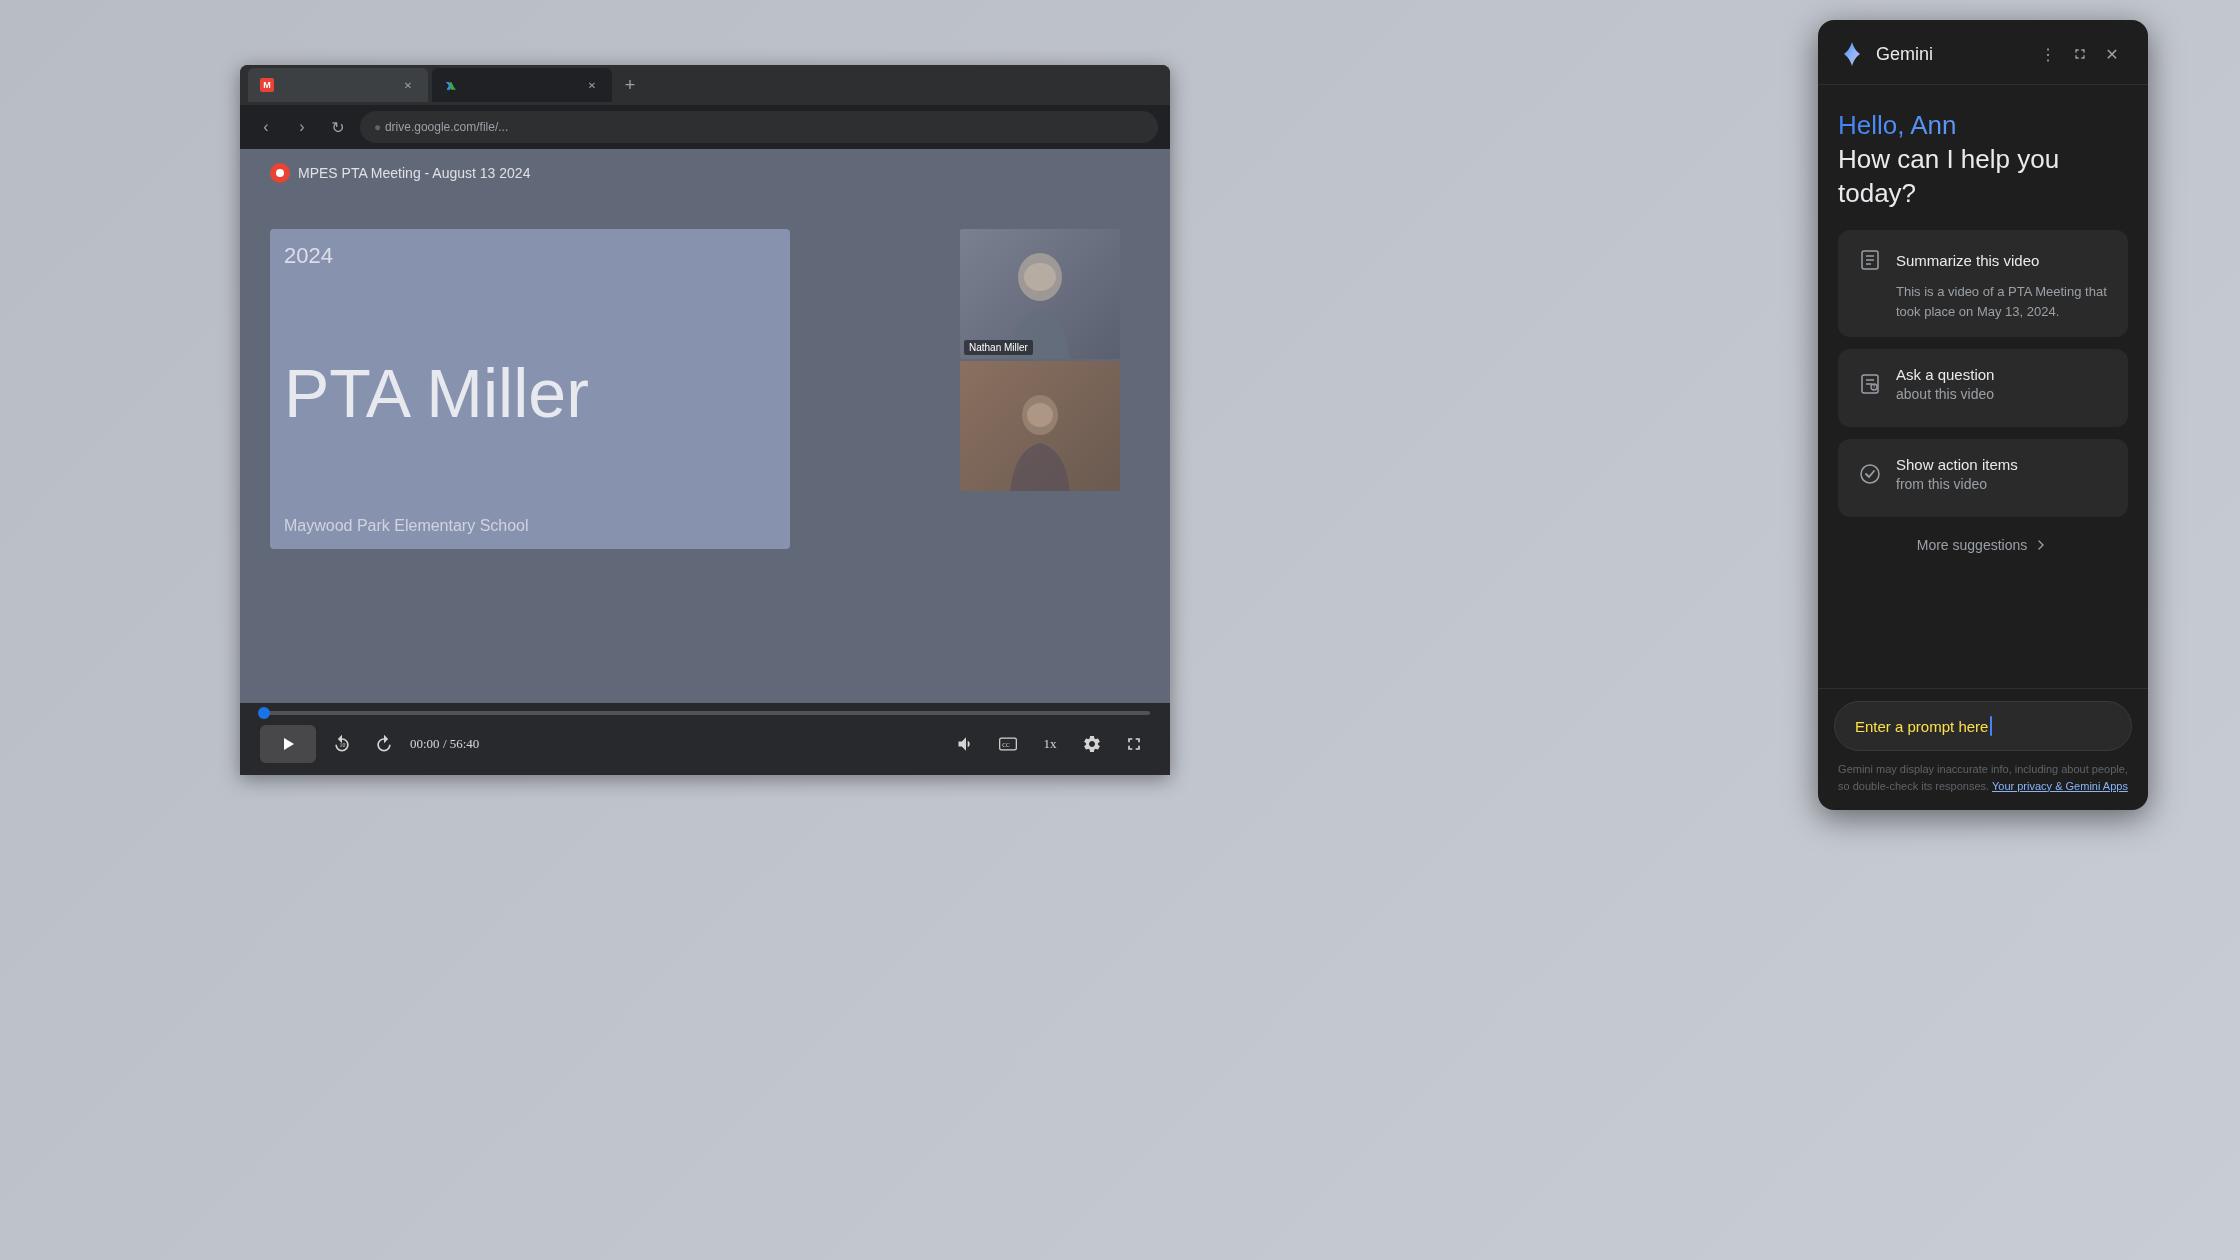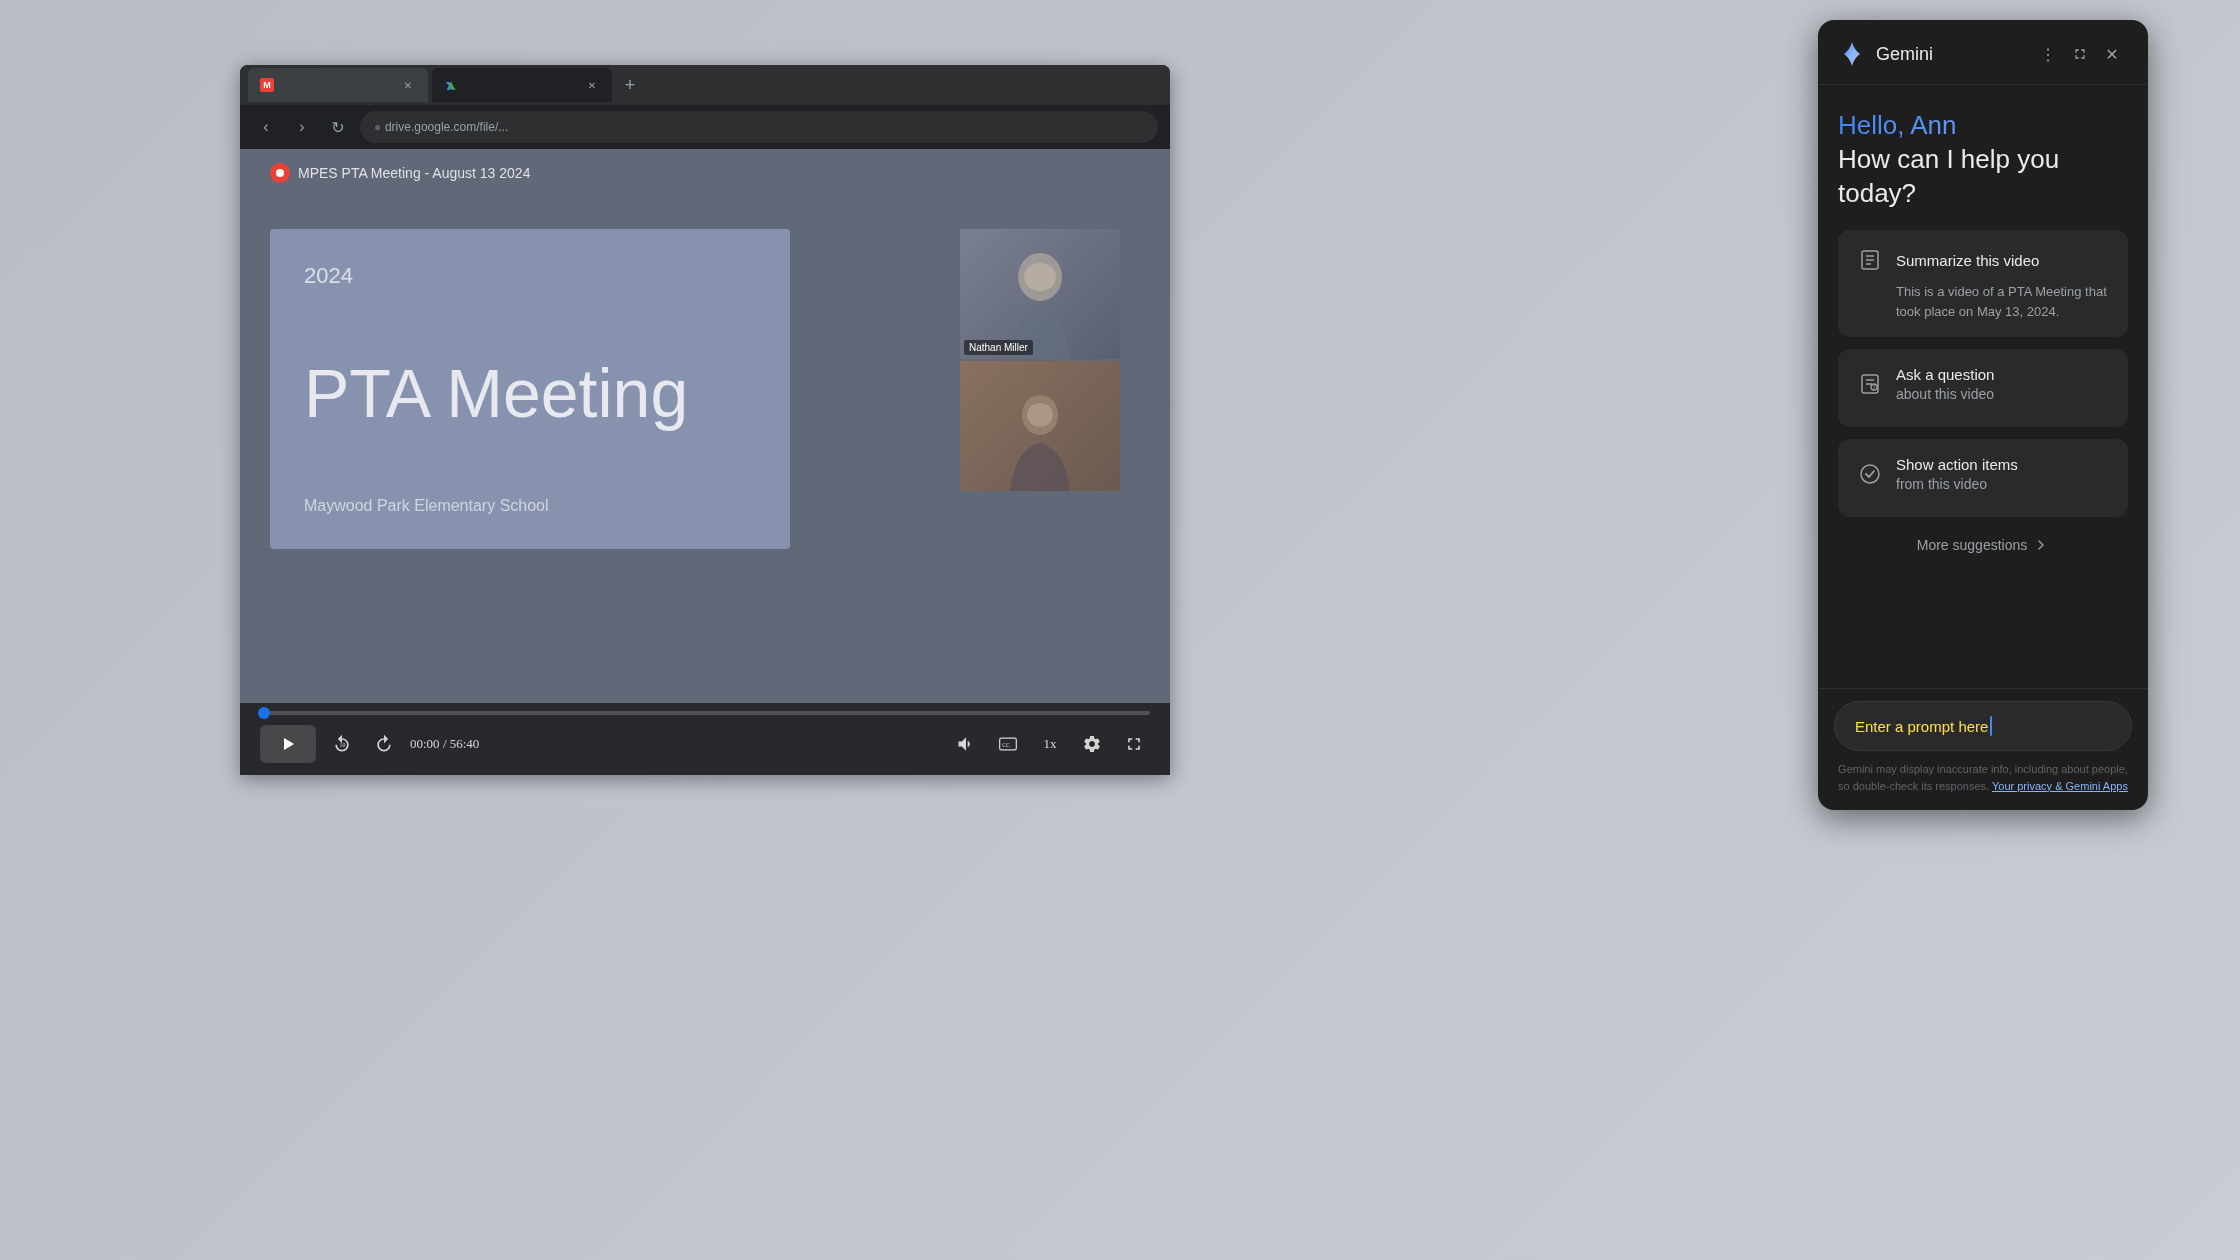--- a/index.html
+++ b/index.html
@@ -160,21 +160,21 @@
 
     
     .slide-content {
       position: absolute;
       top: 80px;
       left: 30px;
       width: 520px;
       height: 320px;
       background: rgba(160, 175, 210, 0.6);
       border-radius: 4px;
-      padding: 34px;
+      padding: 14px;
       display: flex;
       flex-direction: column;
       justify-content: space-between;
     }
 
     .slide-year {
       font-size: 22px;
       color: rgba(255,255,255,0.7);
       font-weight: 300;
     }
@@ -593,21 +593,21 @@
       <div class="video-rec-badge">
         <svg width="10" height="10" viewBox="0 0 10 10">
           <circle cx="5" cy="5" r="4" fill="white"></circle>
         </svg>
       </div>
       <span class="video-title-text">MPES PTA Meeting - August 13 2024</span>
     </div>
 
     <div class="slide-content">
       <div class="slide-year">2024</div>
-      <div class="slide-title">PTA Meeting</div>
+      <div class="slide-title">PTA Miller</div>
       <div class="slide-school">Maywood Park Elementary School</div>
     </div>
 
     <div class="participant-grid">
       <div class="participant-thumb participant-thumb-1">
 
         <svg class="person-silhouette-1" viewBox="0 0 90 110">
           <ellipse cx="45" cy="28" rx="22" ry="24" fill="rgba(180,170,160,0.7)"></ellipse>
           <ellipse cx="45" cy="28" rx="16" ry="14" fill="rgba(200,185,170,0.6)"></ellipse>
           <path d="M15 110 Q20 65 45 60 Q70 65 75 110" fill="rgba(100,110,125,0.8)"></path>

